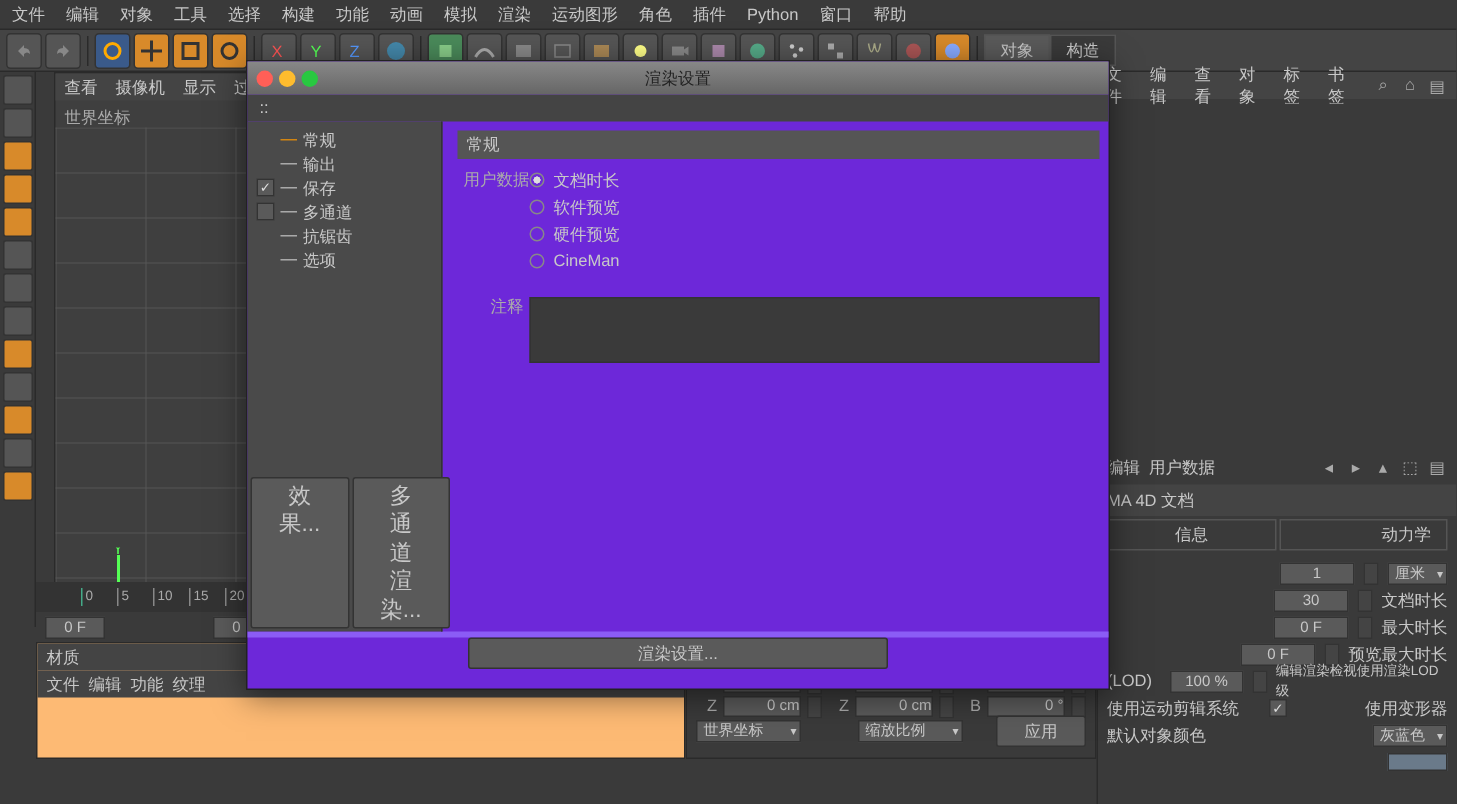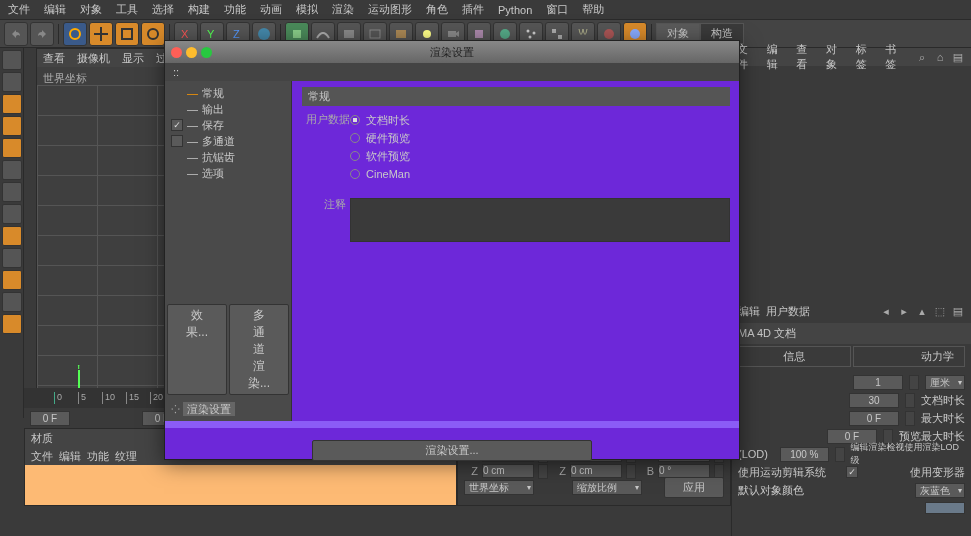--- a/index.html
+++ b/index.html
@@ -34,44 +34,44 @@
 .timeline{height:20px;background:#333;display:flex;align-items:center;padding:0 30px;gap:4px;position:relative}
 .tick{position:relative;width:20px;height:12px;border-left:1px solid #888;font-size:9px;padding-left:2px;color:#aaa}
 .tick.g{border-left:1px solid #4a8}
 .playbar{height:20px;background:#3a3a3a;display:flex;align-items:center;padding:0 6px;gap:6px}
 .bottom{display:flex;height:78px}
 .mat-panel{width:440px;background:#fdba74;border:1px solid #2a2a2a}
 .mat-head{height:18px;background:#444;display:flex;align-items:center;gap:6px;padding:0 6px}
 .coords{flex:1;background:#3a3a3a;border:1px solid #2a2a2a;padding:2px 6px}
 .coord-row{display:flex;gap:4px;align-items:center;height:16px}
 .coord-lbl{width:14px;text-align:right;color:#aaa}
-.coord-val{width:52px;height:14px;background:#5a5a5a;border:1px solid #333;font-size:10px;text-align:left;line-height:12px}
+.coord-val{width:52px;height:14px;background:#5a5a5a;border:1px solid #333;font-size:10px;text-align:right;line-height:12px}
 .btn{padding:2px 18px;background:#5a5a5a;border:1px solid #333;border-radius:2px;cursor:pointer;text-align:center}
 .dialog{position:absolute;top:40px;left:164px;width:576px;height:420px;background:#6d28d9;border:1px solid #222;box-shadow:0 4px 20px rgba(0,0,0,.5)}
 .dlg-titlebar{height:22px;background:linear-gradient(#888,#666);display:flex;align-items:center;padding:0 6px;gap:4px;position:relative}
 .traffic{width:11px;height:11px;border-radius:50%}
 .tr-r{background:#ff5f57}.tr-y{background:#febc2e}.tr-g{background:#28c840}
 .dlg-title{position:absolute;left:0;right:0;text-align:center;color:#222;pointer-events:none}
 .dlg-menu{height:18px;background:#444;display:flex;align-items:center;padding:0 8px}
 .dlg-body{display:flex;height:340px}
 .dlg-left{width:130px;background:#4a4a4a;border-right:1px solid #333;display:flex;flex-direction:column}
 .tree{flex:1;padding:4px 0}
 .tree-item{display:flex;align-items:center;height:16px;padding:0 6px;gap:4px;cursor:pointer}
 .tree-item.sel{color:#f90}
 .tree-ck{width:12px;display:flex;justify-content:center}
 .dlg-left-btns{display:flex;gap:2px;padding:2px}
-.dlg-left-btns .btn{flex:1;font-size:12px;padding:2px 18px}
+.dlg-left-btns .btn{flex:1;font-size:15px;padding:2px 18px}
 .dlg-right{flex:1;padding:6px 10px}
 .sect-title{background:#555;padding:2px 6px;margin-bottom:6px}
 .radio-row{display:flex;align-items:center;gap:6px;height:18px;padding-left:48px}
 .radio{width:10px;height:10px;border-radius:50%;border:1px solid #888}
 .radio.on{background:radial-gradient(#ddd 40%,transparent 45%)}
 .textarea{width:380px;height:44px;background:#3a3a3a;border:1px solid #333;margin-left:48px}
 .dlg-tree2{padding:4px 6px}
-.dlg-bottom{display:flex;justify-content:center;padding:12px;border-top:7px solid #8b5cf6}
+.dlg-bottom{display:flex;justify-content:center;padding:0;border-top:4px solid #8b5cf6}
 .dlg-bottom .btn{width:280px}
 .sep{width:1px;height:20px;background:#2a2a2a;margin:0 2px}
 .dropdown{height:15px;background:#5a5a5a;border:1px solid #333;padding:0 14px 0 4px;position:relative;font-size:10px;line-height:13px}
 .dropdown::after{content:"▾";position:absolute;right:2px;top:0;font-size:8px}
 .icons-right{margin-left:auto;display:flex;gap:4px;align-items:center}
 .mini-icon{width:14px;height:14px;display:flex;align-items:center;justify-content:center;cursor:pointer;color:#aaa}
 </style>
 </head>
 <body>
 
@@ -474,40 +474,37 @@
         <div class="tree-item">
             <span class="tree-ck"></span>
             <span>—</span>
             <span>选项</span>
           </div>
       </div>
       <div class="dlg-left-btns">
         <div class="btn">效果...</div>
         <div class="btn">多通道渲染...</div>
       </div>
-      <div class="dlg-tree2">
-        <span style="color:#aaa">⁘ </span><span style="background:#666;padding:1px 4px">渲染设置</span>
-      </div>
     </div>
     <div class="dlg-right">
       <div class="sect-title">常规</div>
       <div style="display:flex">
           <div style="width:48px;text-align:right;color:#aaa">用户数据</div>
         </div>
       <div class="radio-row" style="margin-top:-16px">
           <div class="radio on"></div>
           <span>文档时长</span>
         </div>
       <div class="radio-row">
           <div class="radio"></div>
-          <span>硬件预览</span>
+          <span>软件预览</span>
         </div>
       <div class="radio-row">
           <div class="radio"></div>
-          <span>软件预览</span>
+          <span>硬件预览</span>
         </div>
       <div class="radio-row">
           <div class="radio"></div>
           <span>CineMan</span>
         </div>
       <div style="height:14px"></div>
       <div style="display:flex">
           <div style="width:44px;text-align:right;color:#aaa">注释</div>
         </div>
       <div class="textarea" style="margin-top:-14px"></div>

